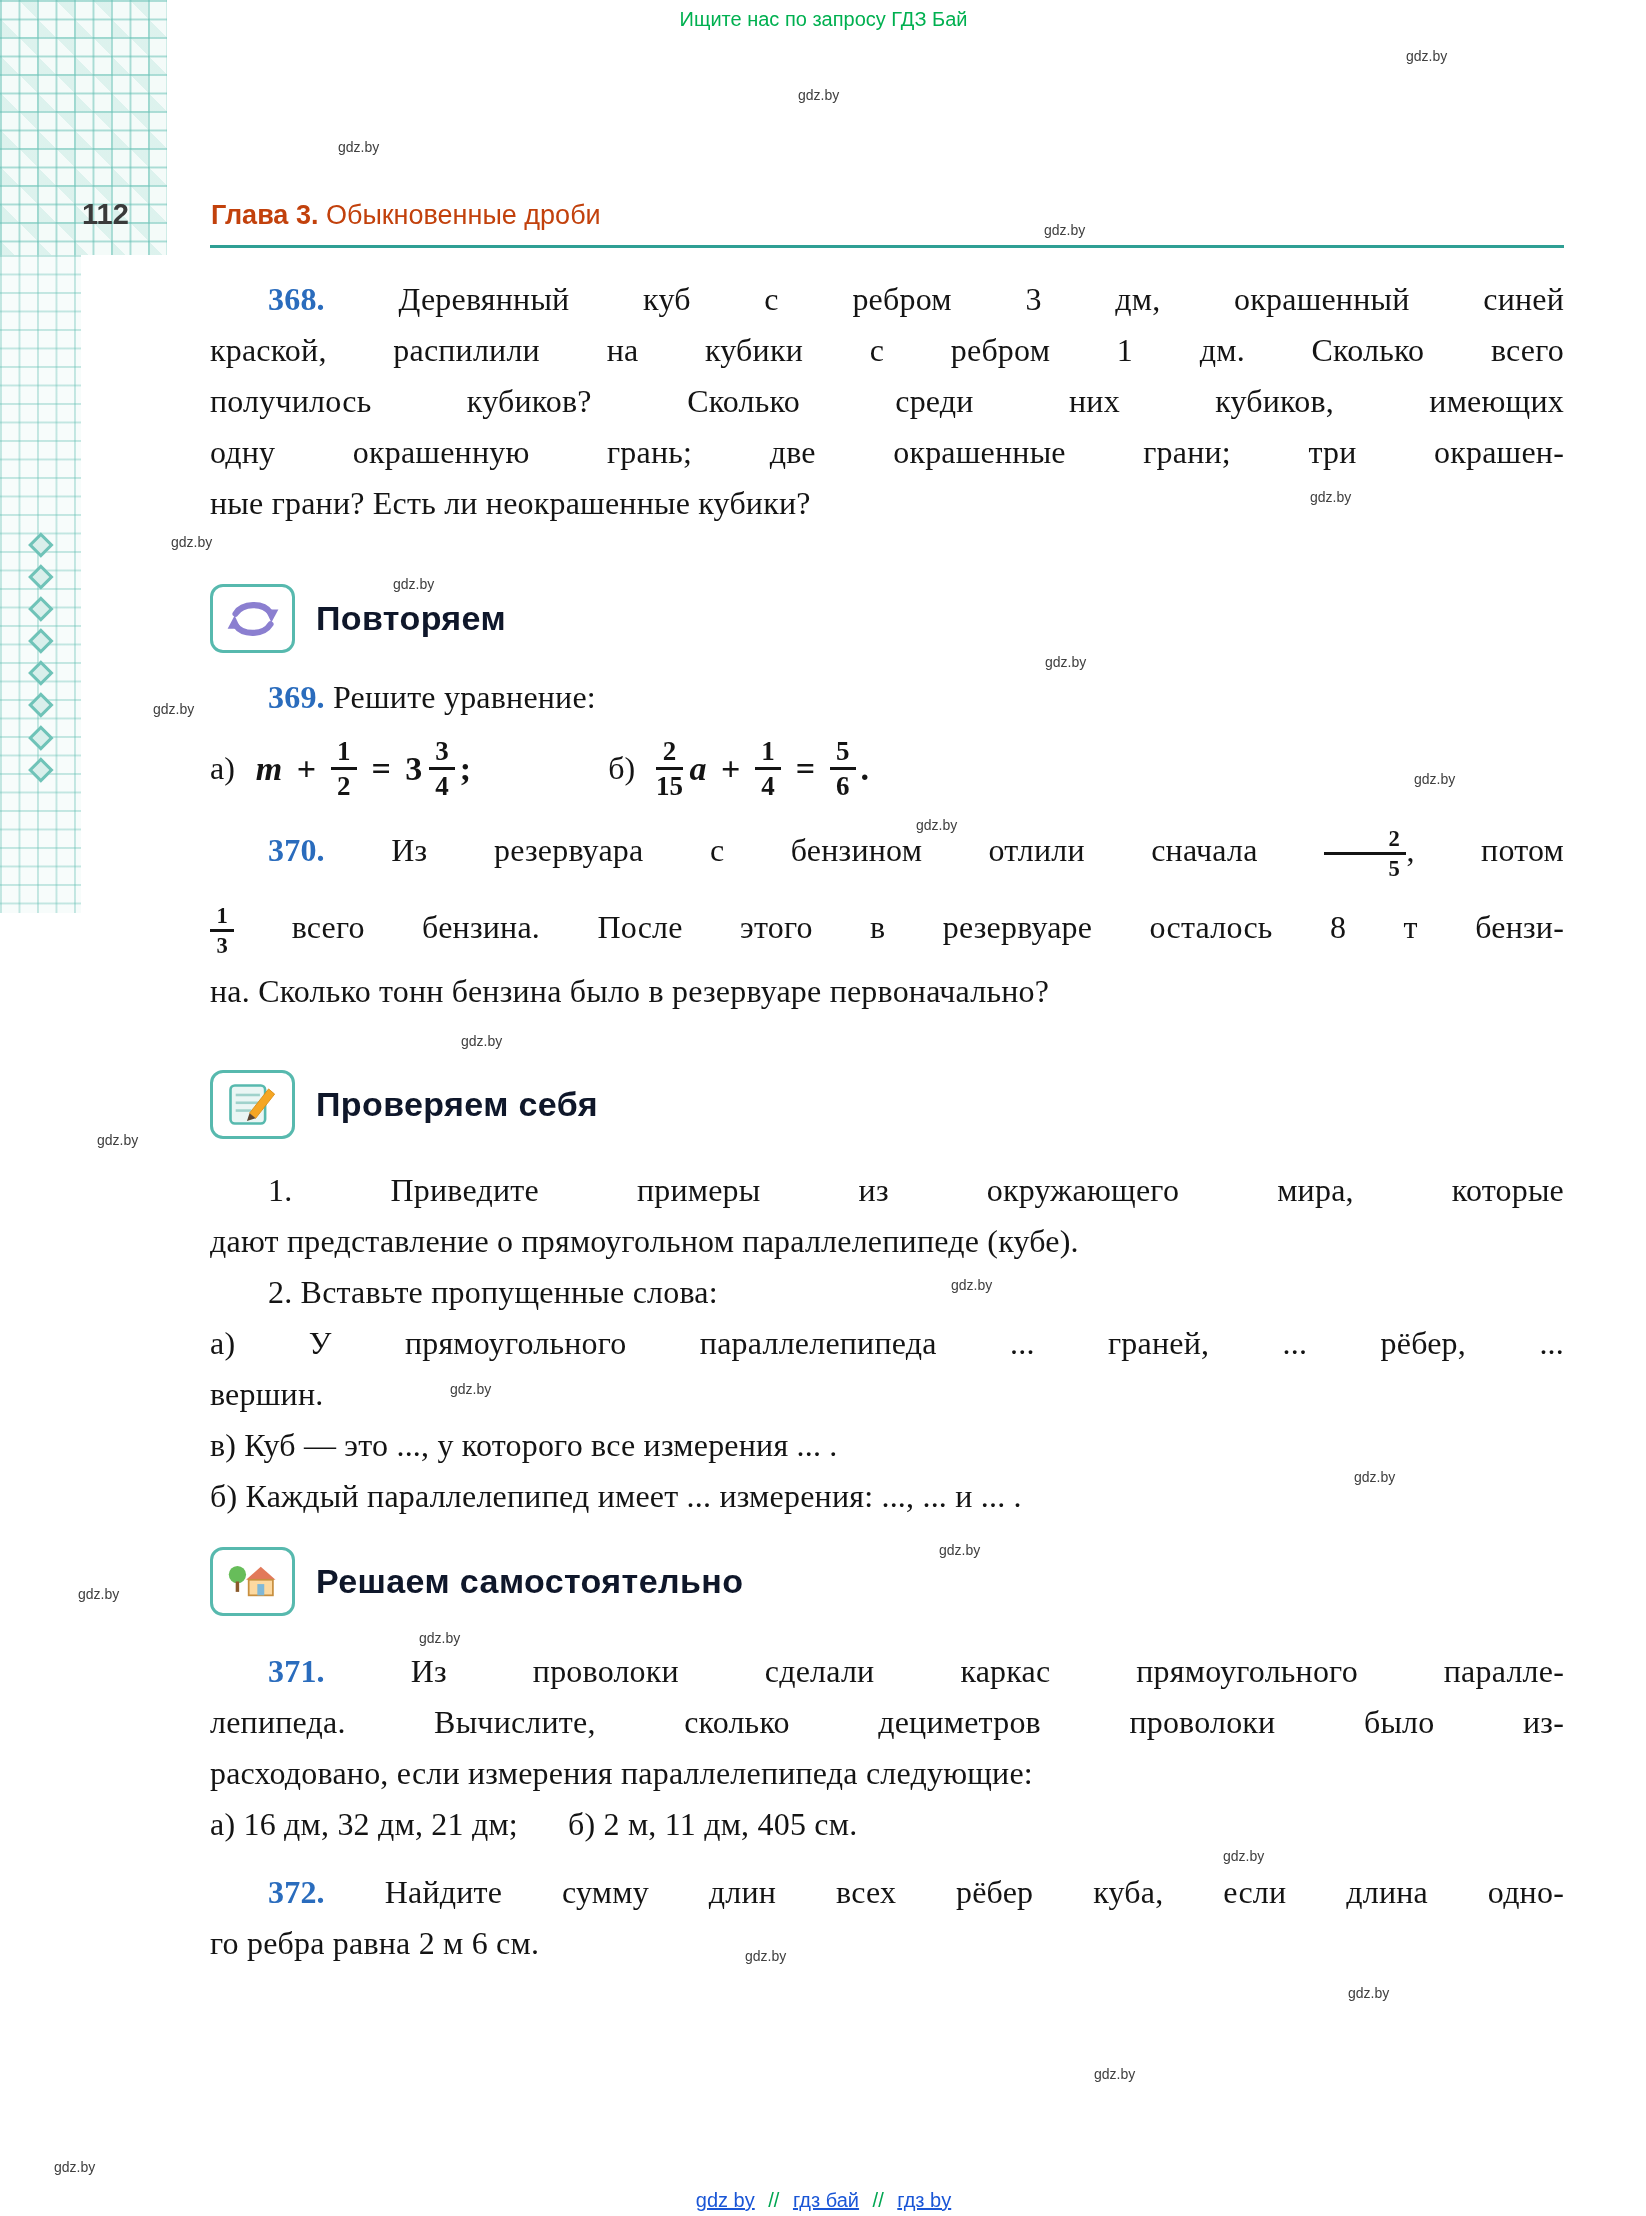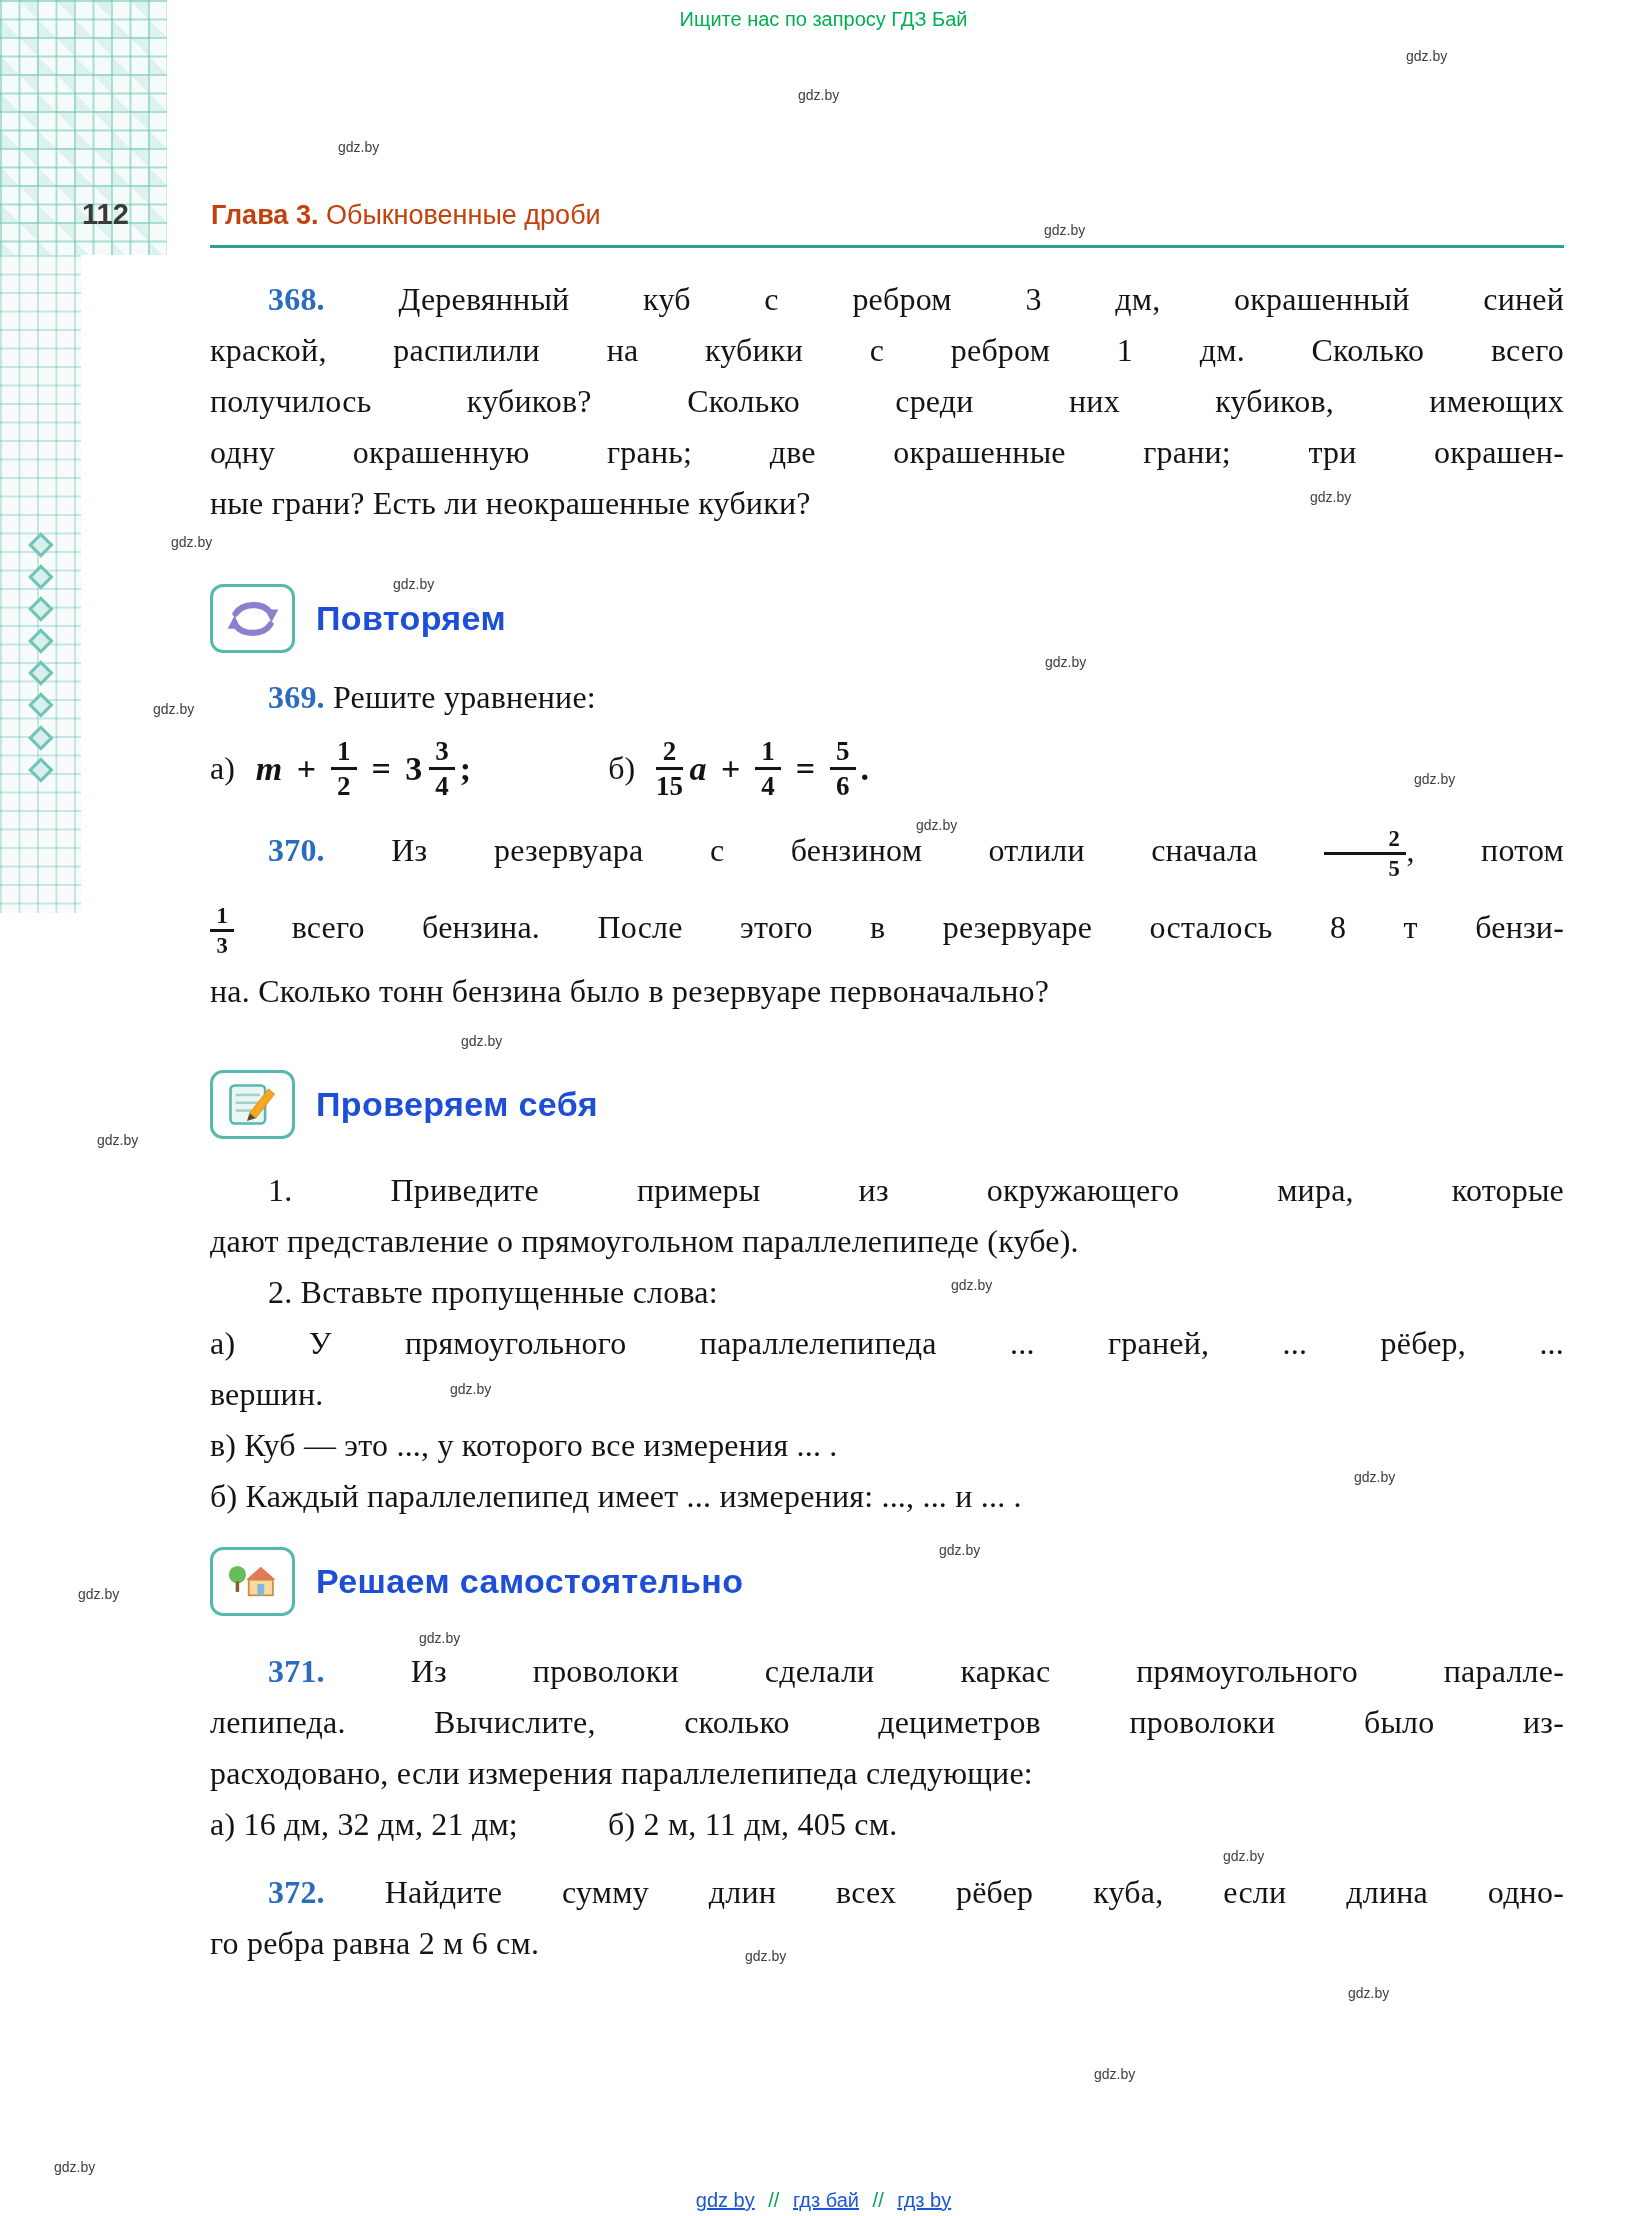--- a/index.html
+++ b/index.html
@@ -80,23 +80,23 @@
   .section-head{
     position:absolute;left:210px;display:flex;align-items:center;gap:21px;z-index:1;
   }
   .icon-box{
     width:85px;height:69px;border:3.2px solid #57b9ae;border-radius:13px;
     background:#ffffff;display:flex;align-items:center;justify-content:center;
     box-sizing:border-box;
   }
   .section-label{
     font-family:"Liberation Sans", sans-serif;font-weight:bold;
-    font-size:34px;color:#1d4ed8;letter-spacing:0.4px;
-  }
-  .ansb{margin-left:90px;}
+    font-size:34px;color:#0f172a;letter-spacing:0.4px;
+  }
+  .ansb{margin-left:50px;}
   .footer{
     position:absolute;top:2189px;left:0;width:100%;text-align:center;
     font-family:"Liberation Sans", sans-serif;font-size:20px;z-index:5;
   }
   .footer a{color:#1a56d6;text-decoration:underline;cursor:pointer;}
   .footer .sep{color:#00a651;margin:0 8px;}
 </style>
 </head>
 <body>
 

